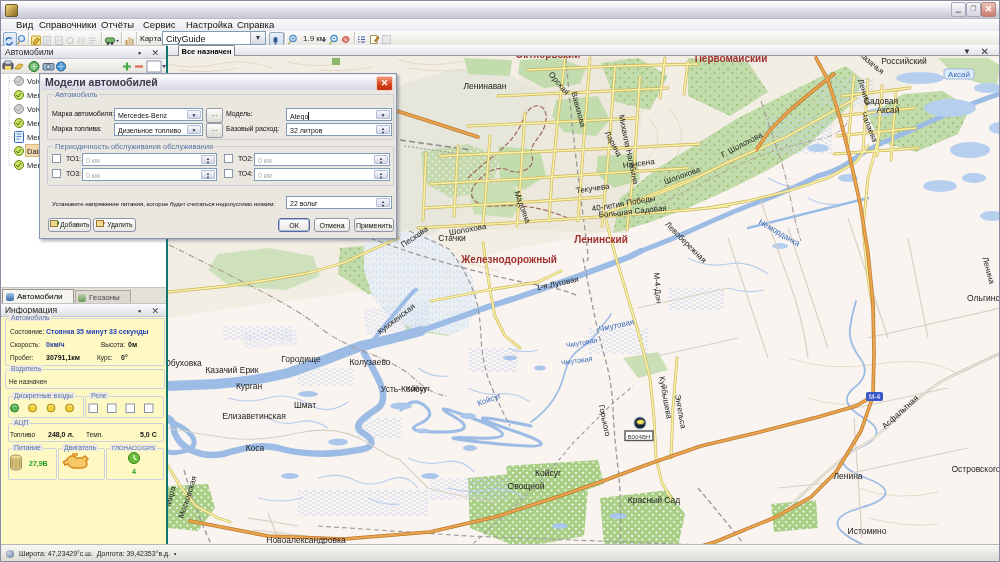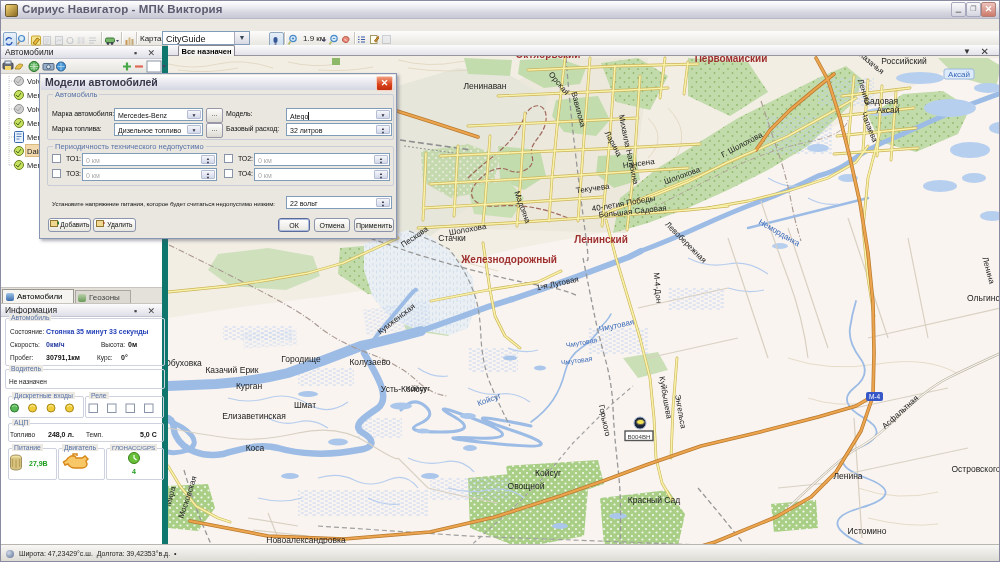--- a/index.html
+++ b/index.html
@@ -15,21 +15,21 @@
 .menubar{position:absolute;left:0;top:18px;width:100%;height:12px;background:linear-gradient(#fafafc,#ebebf0);font-size:9.5px;color:#111;}
 .menubar span{position:absolute;top:0px;line-height:12px;}
 
 .toolbar{position:absolute;left:0;top:30px;width:100%;height:15px;background:linear-gradient(#fcfcfb,#e9e7e1);border-bottom:1px solid #cbc7bf;box-sizing:border-box;}
 .tb{position:absolute;top:1px;width:13px;height:13px;}
 .tsep{position:absolute;top:1px;width:1px;height:12px;background:#c9c5bd;border-right:1px solid #fff;}
 .tlabel{position:absolute;top:3px;font-size:8px;color:#222;}
 .tcombo{position:absolute;top:0px;height:14px;background:#fff;border:1px solid #7f9db9;box-sizing:border-box;font-size:9px;color:#111;}
 .tcombo .arr{position:absolute;right:0;top:0;width:14px;height:100%;background:linear-gradient(#f8f8fa,#d8d8e4);border-left:1px solid #aab;color:#345;font-size:7px;text-align:center;line-height:12px;}
 
-.leftpanel{position:absolute;left:0;top:45px;width:167px;bottom:17px;background:#ffffff;border-right:6px solid #0f766e;box-sizing:border-box;}
+.leftpanel{position:absolute;left:0;top:45px;width:167px;bottom:17px;background:#fef9c3;border-right:2px solid #0f766e;box-sizing:border-box;}
 .caption{position:relative;height:13px;background:linear-gradient(#fcfcfd,#dfdfe8);border-bottom:1px solid #c5c5d0;font-size:8.5px;color:#222;padding-left:4px;line-height:13px;box-sizing:border-box;}
 .caption .cicons{position:absolute;right:3px;top:1px;font-size:9px;color:#444;letter-spacing:4px;}
 .ptoolbar{position:relative;height:14px;background:linear-gradient(#f8f7f5,#e6e4de);border-bottom:1px solid #d0cdc6;}
 .tree{position:relative;height:213px;background:#fff;border-bottom:1px solid #c8c5be;overflow:hidden;}
 .titem{position:absolute;left:12px;height:13px;font-size:7.5px;color:#222;line-height:13px;}
 .tabbar{position:relative;height:15px;background:#e4e1da;border-bottom:1px solid #c8c5be;}
 .tab1{position:absolute;left:1px;top:1px;width:72px;height:14px;background:#f5f4f1;border:1px solid #9a978f;border-bottom:none;font-size:8px;padding-left:14px;line-height:14px;box-sizing:border-box;}
 .tab2{position:absolute;left:74px;top:2px;width:56px;height:13px;background:#dcd9d2;border:1px solid #aaa79f;border-bottom:none;font-size:8px;color:#444;padding-left:13px;line-height:13px;box-sizing:border-box;}
 
 .group{position:absolute;border:1px solid #cdd2de;border-radius:2px;}
@@ -56,26 +56,33 @@
 .dots{position:absolute;width:15px;height:13px;background:linear-gradient(#fdfdfc,#dcdad2);border:1px solid #9a97a8;border-radius:2px;font-size:7px;text-align:center;line-height:9px;color:#333;}
 .chk{position:absolute;width:9px;height:9px;background:#fff;border:1px solid #8a94a8;box-sizing:border-box;}
 .dbtn{position:absolute;height:14px;background:linear-gradient(#ffffff,#e8e6df);border:1px solid #8a94ad;border-radius:3px;font-size:7px;color:#111;text-align:center;box-sizing:border-box;line-height:12px;white-space:nowrap;overflow:hidden;}
 </style>
 </head>
 <body>
 <div class="app">
 
   <div class="titlebar">
     <div class="ticon"></div>
-    <div class="ttext">Сириус Навигатор - МПК Виктория</div>
     <div class="winbtn" style="right:33px;">▁</div>
     <div class="winbtn" style="right:18px;">❐</div>
     <div class="winbtn close" style="right:3px;">✕</div>
   </div>
 
+  <div class="menubar">
+    <span style="left:15px;">Вид</span>
+    <span style="left:38px;">Справочники</span>
+    <span style="left:100px;">Отчёты</span>
+    <span style="left:142px;">Сервис</span>
+    <span style="left:185px;">Настройка</span>
+    <span style="left:236px;">Справка</span>
+  </div>
 
   <div class="toolbar" id="toolbar">
     <div class="tb" style="left:2px;width:12px;border:1px solid #88a8c8;border-radius:2px;background:linear-gradient(#eaf2fa,#c8dcf0);"><svg width="10" height="11">
           <path d="M2 4.5a3 3 0 0 1 5.6-1.3M8 6a3 3 0 0 1-5.6 1.3" fill="none" stroke="#2858b8" stroke-width="1.4"></path>
         </svg></div>
     <div class="tb" style="left:15px;width:10px;"><svg width="10" height="12">
           <circle cx="5.5" cy="4.5" r="3" fill="#d8ecf8" stroke="#4888c8" stroke-width="1.2"></circle>
           <path d="M3.5 7.5l-2 3" stroke="#b09868" stroke-width="1.6"></path>
         </svg></div>
     <div class="tsep" style="left:27px;"></div>
@@ -109,21 +116,21 @@
           <path d="M11 5h3l-1.5 2z" fill="#446"></path>
         </svg></div>
     <div class="tsep" style="left:120px;"></div>
     <div class="tb" style="left:124px;width:9px;"><svg width="9" height="11">
           <rect x="0.5" y="5" width="2" height="5" fill="#c89858"></rect>
           <rect x="3.5" y="2.5" width="2" height="7.5" fill="#d8b880"></rect>
           <rect x="6.5" y="4" width="2" height="6" fill="#c0a878"></rect>
         </svg></div>
     <div class="tsep" style="left:135px;"></div>
     <div class="tlabel" style="left:139px;">Карта:</div>
-    <div class="tcombo" style="left:161px;width:88px;">
+    <div class="tcombo" style="left:161px;width:104px;">
         <span style="position:absolute;left:3px;top:2px;">CityGuide</span>
         <div class="arr">▼</div>
       </div>
     <div class="tb" style="left:268px;width:13px;border:1px solid #90a8c0;border-radius:2px;background:linear-gradient(#e8f0f8,#cadcee);"><svg width="11" height="11">
           <rect x="3.5" y="1" width="4" height="6" rx="2" fill="#385898"></rect>
           <rect x="4.5" y="7" width="2" height="3" fill="#889"></rect>
         </svg></div>
     <div class="tsep" style="left:283px;"></div>
     <div class="tb" style="left:286px;width:11px;"><svg width="11" height="12">
           <circle cx="6" cy="4.5" r="3.2" fill="#d8ecf8" stroke="#4888c8" stroke-width="1.2"></circle>
@@ -689,21 +696,21 @@
     <div class="combo" style="left:74px;top:34px;width:89px;">Mercedes-Benz<div class="ca">▼</div></div>
     <div class="dots" style="left:166px;top:34px;">...</div>
     <div class="dlabel" style="left:186px;top:36px;">Модель:</div>
     <div class="combo" style="left:246px;top:34px;width:106px;">Atego<span style="display:inline-block;width:1px;height:8px;background:#222;vertical-align:-1px;"></span><div class="ca">▼</div></div>
     <div class="dlabel" style="left:12px;top:51px;">Марка топлива:</div>
     <div class="combo" style="left:74px;top:49px;width:89px;">Дизельное топливо<div class="ca">▼</div></div>
     <div class="dots" style="left:166px;top:49px;">...</div>
     <div class="dlabel" style="left:186px;top:51px;">Базовый расход:</div>
     <div class="combo spin" style="left:246px;top:49px;width:106px;">32 литров<div class="ca">▲<br>▼</div></div>
     <div class="dgroup" style="left:7px;top:72px;width:345px;height:38px;">
-        <span class="gt">Периодичность технического недопустимо</span>
+        <span class="gt">Периодичность обслуживания обслуживания</span>
       </div>
     <div class="chk" style="left:12px;top:80px;"></div>
     <div class="dlabel" style="left:26px;top:81px;">ТО1:</div>
     <div class="combo spin dis" style="left:42px;top:79px;width:135px;color:#a8a8a8;">0 км<div class="ca">▲<br>▼</div></div>
     <div class="chk" style="left:184px;top:80px;"></div>
     <div class="dlabel" style="left:198px;top:81px;">ТО2:</div>
     <div class="combo spin dis" style="left:214px;top:79px;width:136px;color:#a8a8a8;">0 км<div class="ca">▲<br>▼</div></div>
     <div class="chk" style="left:12px;top:95px;"></div>
     <div class="dlabel" style="left:26px;top:96px;">ТО3:</div>
     <div class="combo spin dis" style="left:42px;top:94px;width:135px;color:#a8a8a8;">0 км<div class="ca">▲<br>▼</div></div>

